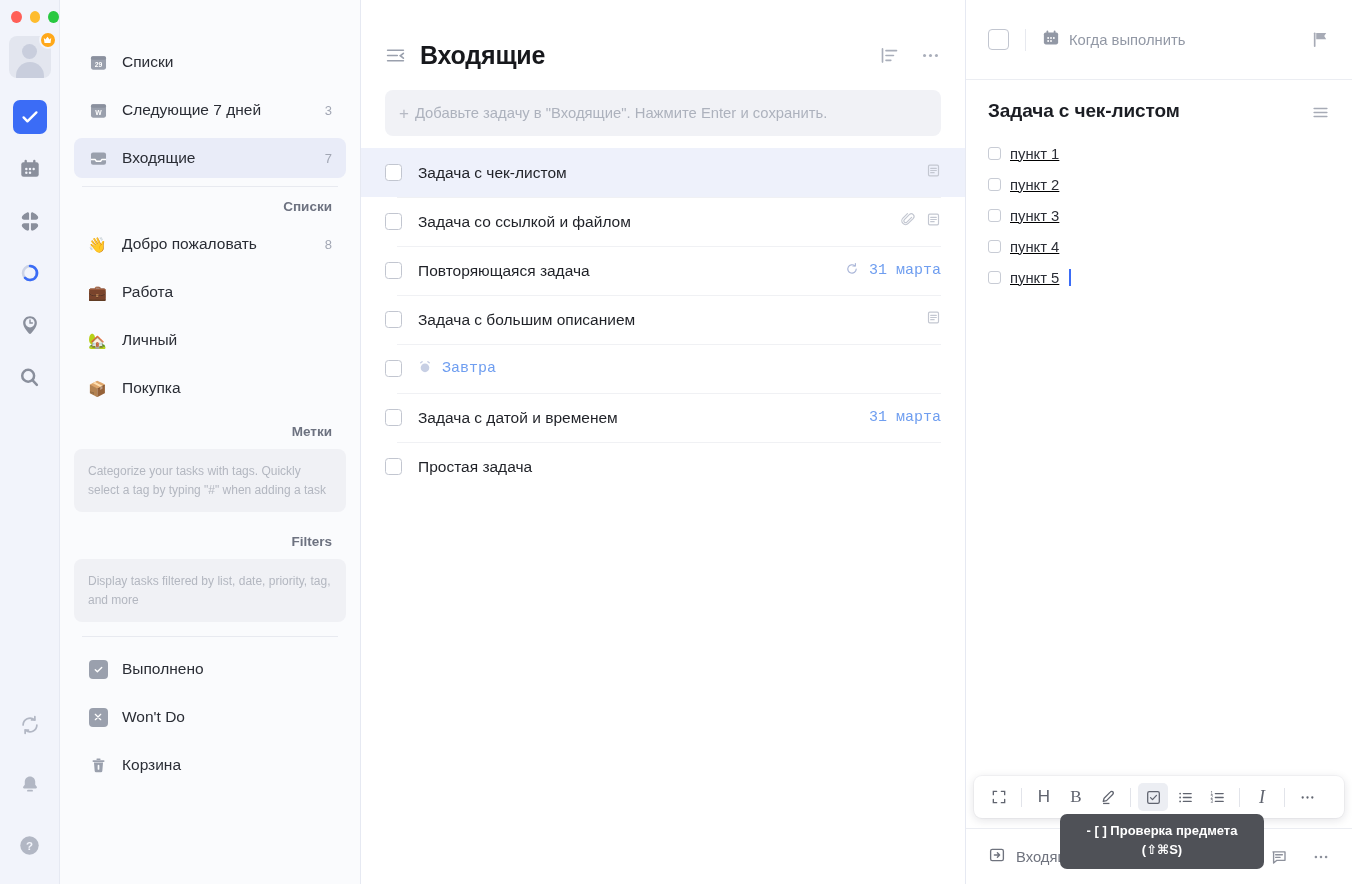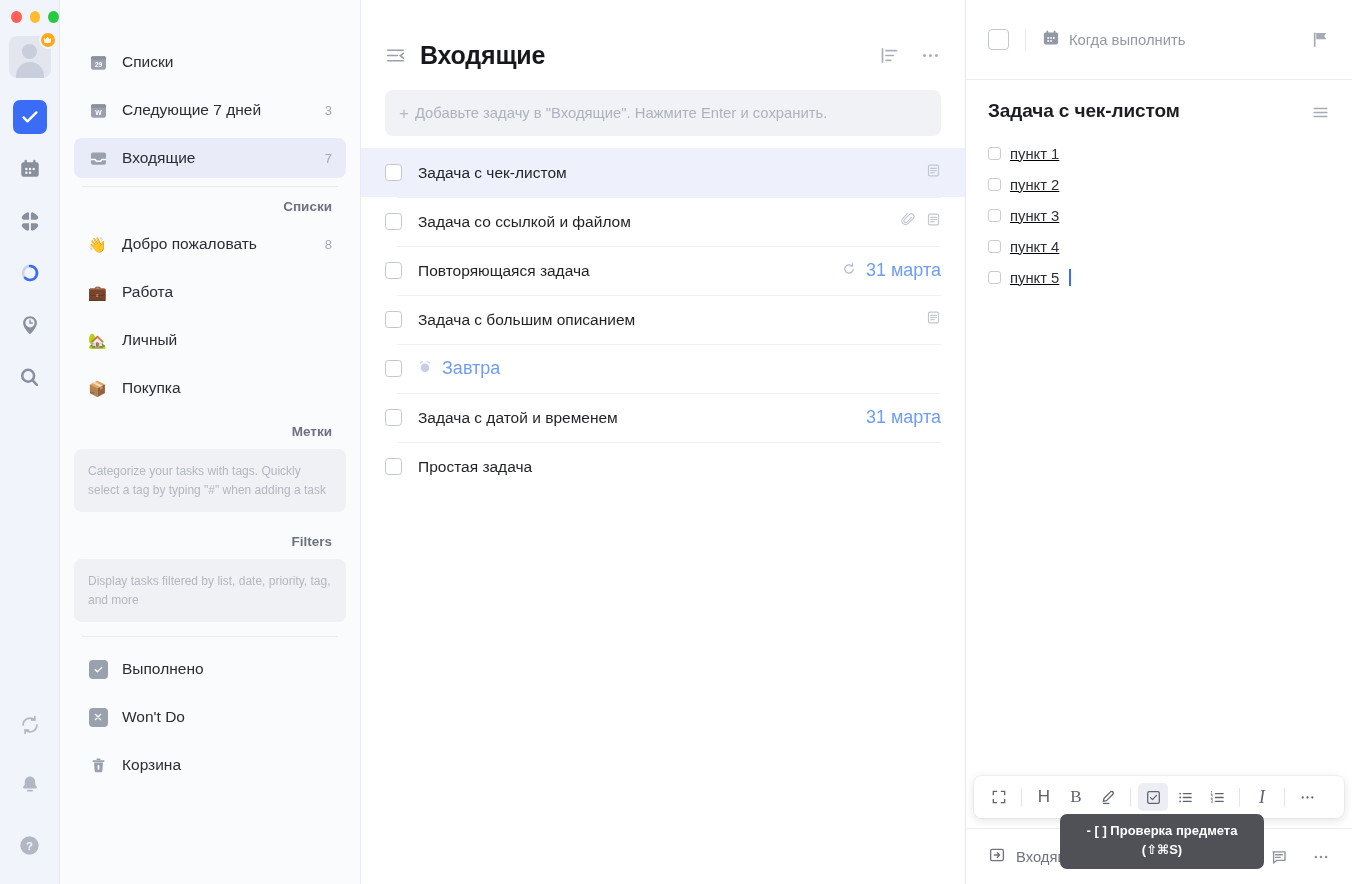--- a/index.html
+++ b/index.html
@@ -221,21 +221,21 @@
     margin-right: 16px;
     background: #fff;
   }
   .task-title {
     font-size: 15.5px;
     color: #1f2127;
     flex: 1;
     white-space: nowrap;
   }
   .task-meta { display: flex; align-items: center; gap: 10px; color: #c3c7d1; }
-  .task-date { font-size: 18px; color: #6f9ef0; white-space: nowrap; }
+  .task-date { font-size: 15px; color: #6f9ef0; white-space: nowrap; font-family: Liberation Mono, monospace; }
 
   
   .right {
     width: 386px;
     flex: 0 0 386px;
     height: 884px;
     background: #ffffff;
     position: relative;
     overflow: hidden;
   }

